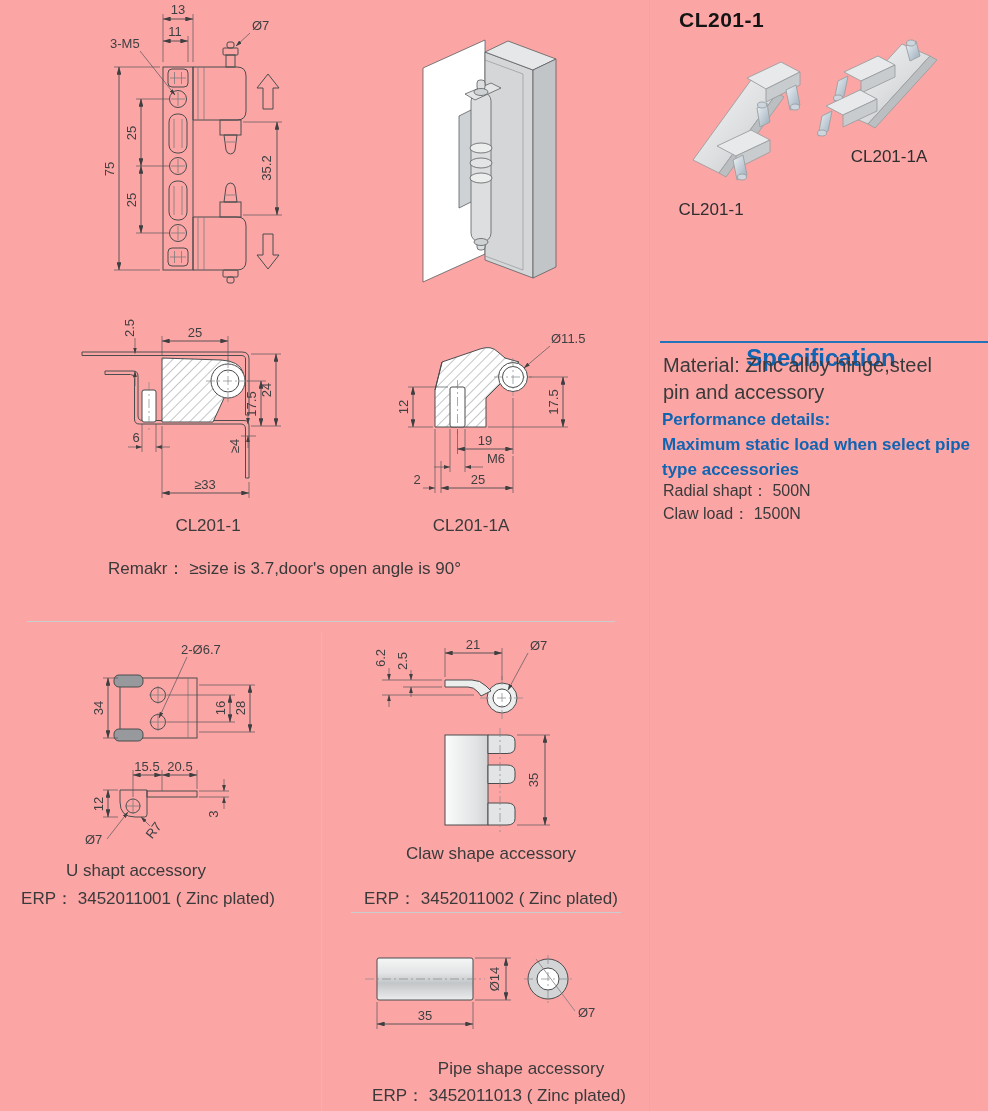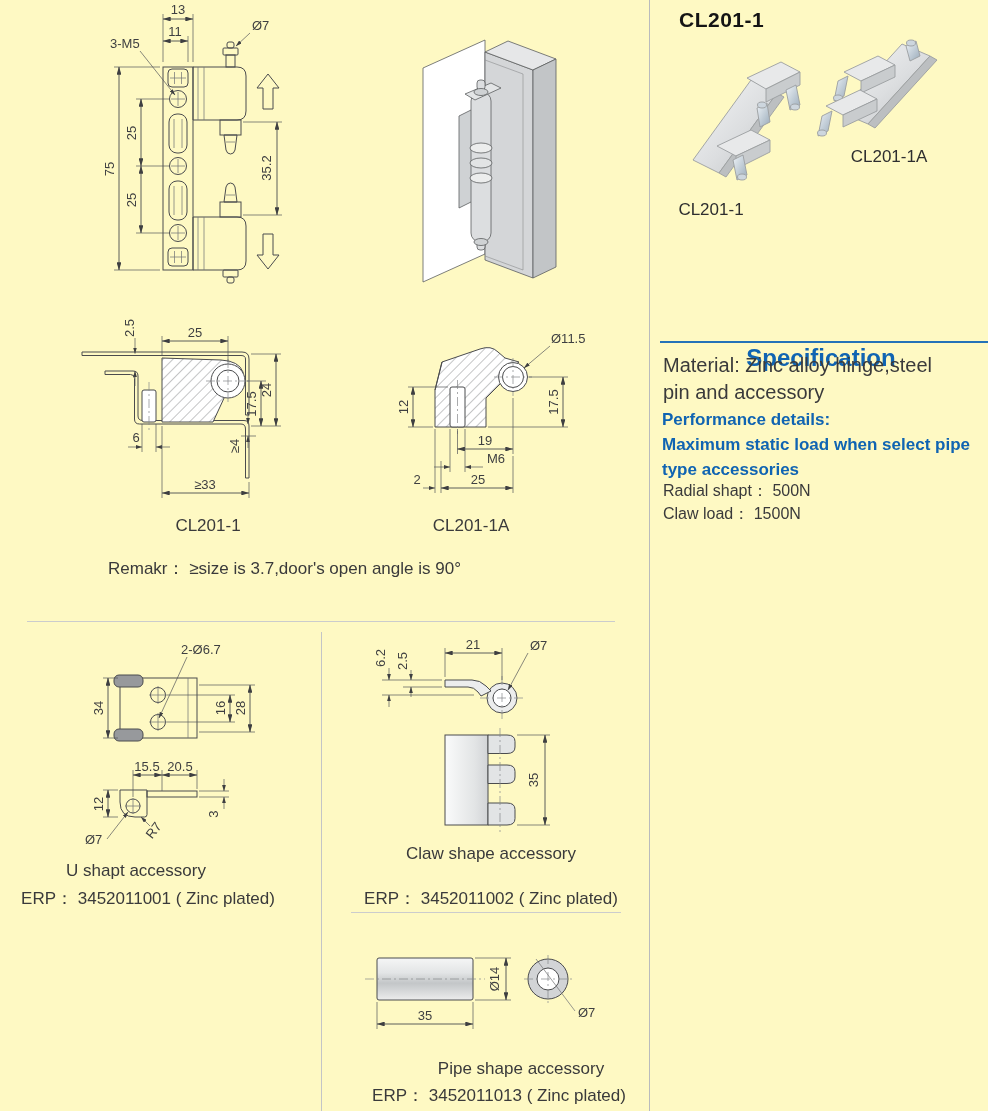--- a/index.html
+++ b/index.html
@@ -1,16 +1,16 @@
 <!DOCTYPE html>
 <html><head>
 <meta charset="utf-8">
 <style>
   html,body{margin:0;padding:0;background:#fff;}
-  .page{position:relative;width:988px;height:1111px;background:#fef9c3;
+  .page{position:relative;width:988px;height:1111px;background:#fca5a5;
         font-family:"Liberation Sans",sans-serif;overflow:hidden;color:#3b3b3b;}
   .abs{position:absolute;}
   .vline{position:absolute;width:1px;background:#c3c5c7;}
   .hline{position:absolute;height:1px;background:#cbcccd;}
   .caption{position:absolute;transform:translateX(-50%);font-size:17px;color:#3a3a3b;white-space:nowrap;}
   .remark{position:absolute;font-size:17px;color:#3a3a3b;white-space:nowrap;}
   .panel-title{position:absolute;font-size:21px;font-weight:bold;color:#141414;letter-spacing:.5px;}
   .prod-label{position:absolute;font-size:17px;color:#2e2e2f;transform:translateX(-50%);white-space:nowrap;}
   .spec-head{position:absolute;transform:translateX(-50%);font-size:24px;font-weight:bold;color:#1064b2;white-space:nowrap;margin-top:36px;}
   .spec-rule{position:absolute;height:2px;background:#2472b8;}

